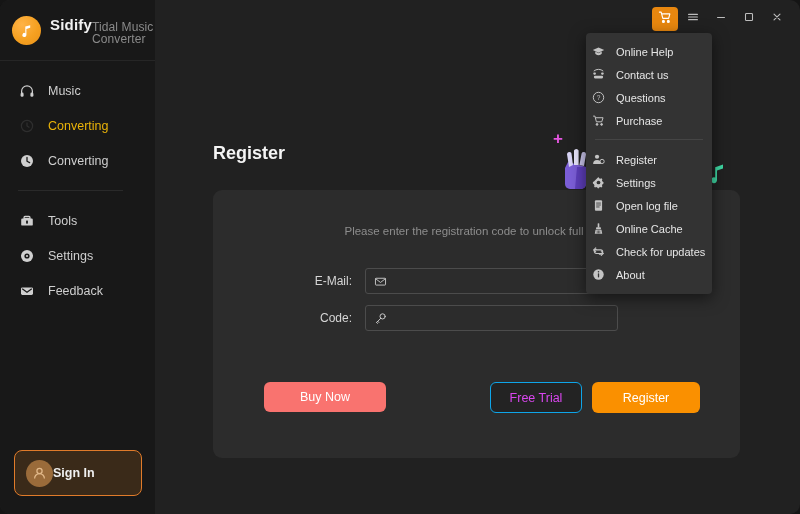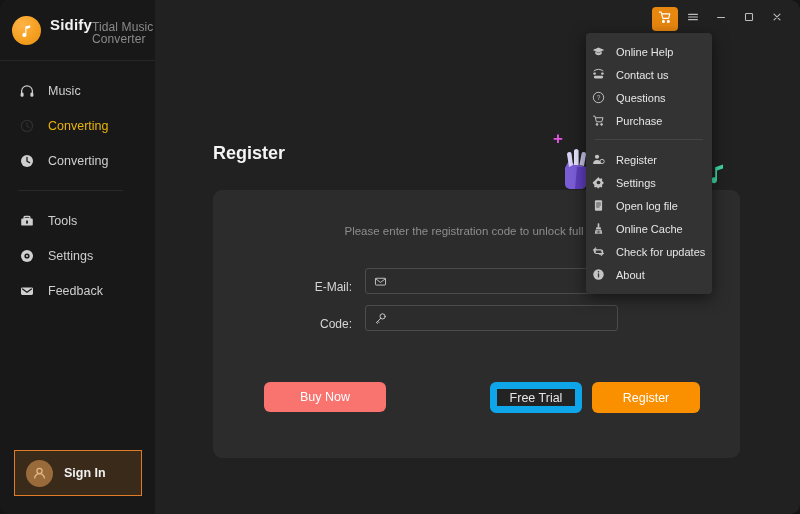--- a/index.html
+++ b/index.html
@@ -54,23 +54,23 @@
   }
   .nav-item .ico { width:17px; height:17px; display:flex; align-items:center; justify-content:center; flex:0 0 auto; }
   .nav-item.disabled { color:#eab308;text-align:right; }
   .nav-item.disabled .ico svg { opacity:.45; }
   .nav-sep {
     width:105px; height:1px; background:#2a2a2a; margin:12px 0 12px 18px;
   }
 
   .signin {
     position:absolute; left:14px; bottom:18px; width:128px; height:46px;
-    border:1px solid #e07b2a; border-radius:0;
+    border:1px solid #e07b2a; border-radius:8px;
     background:#3a2a19;
-    display:flex; align-items:center; gap:11px; padding-left:11px;
+    display:flex; align-items:center; padding-left:11px;
     cursor:pointer;
   }
   .signin-avatar {
     width:27px; height:27px; border-radius:50%;
     background:#9a6b3a;
     display:flex; align-items:center; justify-content:center; flex:0 0 auto;
   }
   .signin-label { font-size:12.5px; color:#f0f0f0; font-weight:bold; }
 
   
@@ -104,21 +104,21 @@
     width:527px; height:268px;
     background:#2c2c2c; border-radius:9px;
   }
   .card-hint {
     position:absolute; top:35px; left:0; width:100%;
     text-align:center; font-size:11.5px; color:#8d8d8d;
   }
 
   .field-row {
     position:absolute; left:0; width:100%;
-    display:flex; align-items:flex-end;
+    display:flex; align-items:center;
   }
   .field-row.email { top:78px; }
   .field-row.code  { top:115px; }
   .field-label {
     width:152px; text-align:right; padding-right:13px;
     font-size:12px; color:#d6d6d6;
   }
   .field-box {
     width:253px; height:26px;
     border:1px solid #4c4c4c; border-radius:3px;
@@ -137,21 +137,21 @@
     position:absolute; border-radius:6px;
     display:flex; align-items:center; justify-content:center;
     font-size:12.5px; cursor:pointer; user-select:none;
   }
   .btn-buy {
     left:51px; top:192px; width:122px; height:30px;
     background:#f9736f; color:#fff;
   }
   .btn-trial {
     left:277px; top:192px; width:92px; height:31px;
-    background:#232323; color:#e5e5e5; border:7px solid #0ea5e9;
+    background:#232323; color:#d946ef; border:1px solid #0ea5e9;
   }
   .btn-register {
     left:379px; top:192px; width:108px; height:31px;
     background:#fa9000; color:#fff;
   }
 
   
   .menu {
     position:absolute; left:586px; top:33px; width:126px;
     background:#333333; border-radius:4px;

